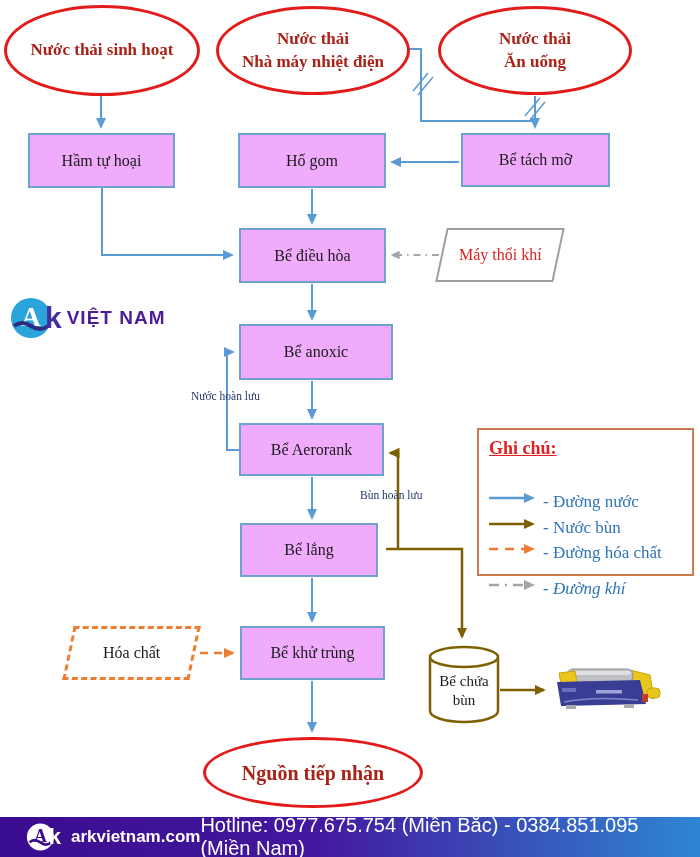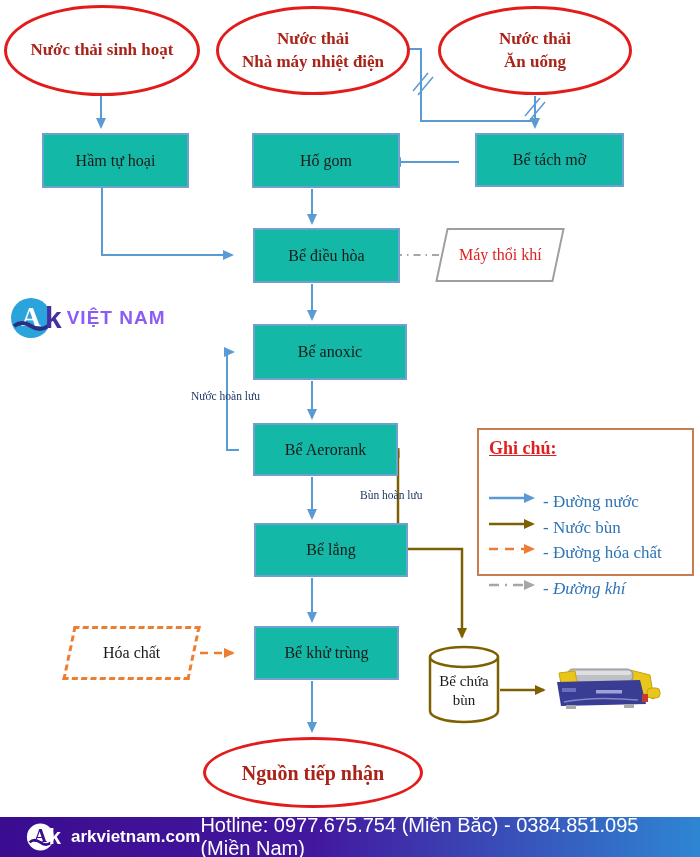--- a/index.html
+++ b/index.html
@@ -8,23 +8,23 @@
   .abs{position:absolute;}
   svg{display:block;}
 
   
   .ellipse{position:absolute;border:3px solid #E21B1B;border-radius:50%;
            display:flex;align-items:center;justify-content:center;text-align:center;
            color:#A92318;font-weight:bold;font-size:17px;line-height:1.3;
            white-space:pre-line;background:#fff;box-sizing:border-box;}
 
   
-  .pbox{position:absolute;border:2px solid #6FA0CE;background:#14b8a6;box-sizing:border-box;
+  .pbox{position:absolute;border:2px solid #6FA0CE;background:#f0abfc;box-sizing:border-box;
         display:flex;align-items:center;justify-content:center;text-align:center;
-        color:#1a1a1a;font-size:16px;margin-left:14px;}
+        color:#1a1a1a;font-size:16px;}
 
   
   .para{position:absolute;background:#fff;box-sizing:border-box;
         display:flex;align-items:center;justify-content:center;}
   .para-inner{transform:skewX(12deg);font-size:16px;}
   .blower{border:2px solid #9E9E9E;transform:skewX(-12deg);color:#E02020;}
   .chem{border:3px dashed #ED7D31;transform:skewX(-12deg);color:#1a1a1a;}
 
   
   .flowlbl{position:absolute;font-size:11.5px;color:#1F3864;white-space:nowrap;}
@@ -39,21 +39,21 @@
   .lg-row span{color:#2E74B5;font-size:17px;white-space:nowrap;}
 
   
   #cyl-label{position:absolute;left:427px;top:672px;width:74px;text-align:center;
              font-size:15px;color:#1a1a1a;white-space:pre-line;line-height:1.25;}
 
   
   #brand{position:absolute;left:10px;top:297px;display:flex;align-items:center;}
   #brand .k{color:#4430A0;font-weight:bold;font-size:30px;margin-left:-7px;
             font-family:"Liberation Sans",sans-serif;}
-  #brand .vn{color:#8b5cf6;font-weight:bold;font-size:19px;margin-left:5px;letter-spacing:1px;
+  #brand .vn{color:#4c1d95;font-weight:bold;font-size:19px;margin-left:5px;letter-spacing:1px;
             font-family:"Liberation Sans",sans-serif;}
 
   
   #footer{position:absolute;left:0;top:817px;width:700px;height:40px;
           background:linear-gradient(90deg,#3A0C8F 0%,#43189E 45%,#2E86D3 100%);
           display:flex;align-items:center;font-family:"Liberation Sans",sans-serif;}
   #footer .fk{color:#fff;font-weight:bold;font-size:22px;margin-left:-6px;}
   #footer .fsite{color:#fff;font-weight:bold;font-size:17px;margin-left:10px;}
   #footer .fhot{color:#fff;font-weight:normal;font-size:20px;margin-left:auto;margin-right:8px;}
 </style>
@@ -116,21 +116,21 @@
 Nhà máy nhiệt  điện</div>
   <div class="ellipse" style="left:438px;top:6px;width:194px;height:89px;">Nước thải
 Ăn uống</div>
 
   <div class="pbox" style="left:28px;top:133px;width:147px;height:55px;">Hầm tự hoại</div>
   <div class="pbox" style="left:238px;top:133px;width:148px;height:55px;">Hố gom</div>
   <div class="pbox" style="left:461px;top:133px;width:149px;height:54px;">Bể tách mỡ</div>
   <div class="pbox" style="left:239px;top:228px;width:147px;height:55px;">Bể điều hòa</div>
   <div class="pbox" style="left:239px;top:324px;width:154px;height:56px;">Bể anoxic</div>
   <div class="pbox" style="left:239px;top:423px;width:145px;height:53px;">Bể Aerorank</div>
-  <div class="pbox" style="left:240px;top:523px;width:154px;height:54px;">Bể lắng</div>
+  <div class="pbox" style="left:240px;top:523px;width:138px;height:54px;">Bể lắng</div>
   <div class="pbox" style="left:240px;top:626px;width:145px;height:54px;">Bể khử trùng</div>
 
   <div class="para blower" style="left:441px;top:228px;width:118px;height:54px;">
     <span class="para-inner">Máy thổi khí</span>
   </div>
   <div class="para chem" style="left:68px;top:626px;width:127px;height:54px;">
     <span class="para-inner">Hóa chất</span>
   </div>
 
   <div class="flowlbl" style="left:191px;top:390px;font-family:Liberation Serif, serif;">Nước hoàn lưu</div>

